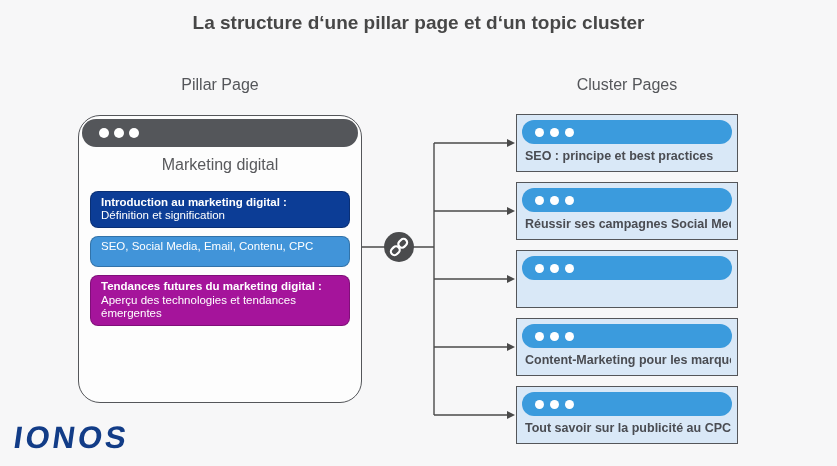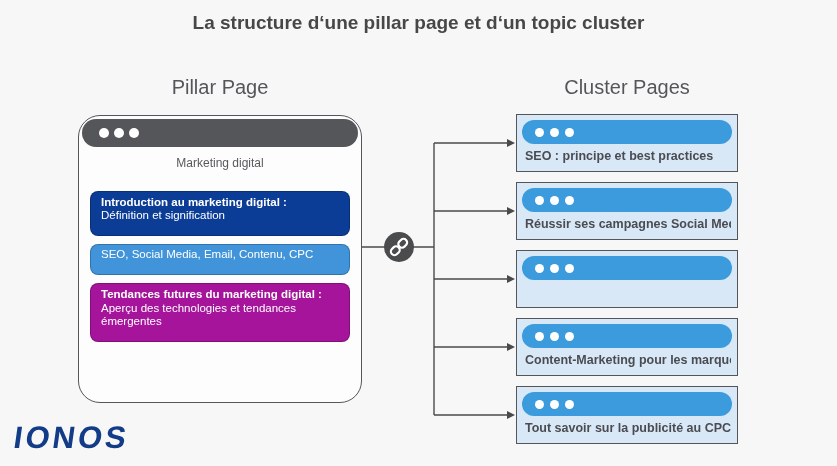--- a/index.html
+++ b/index.html
@@ -11,21 +11,21 @@
     background: #f7f7f8;
     overflow: hidden;
   }
   .main-title {
     position: absolute; left: 0; top: 12px; width: 100%;
     text-align: center;
     font-size: 19px; font-weight: 700; color: #474747;
   }
   .col-heading {
     position: absolute; top: 76px;
-    font-size: 20px; color: #54565a;
+    font-size: 16px; color: #54565a;
   }
   .col-heading.pillar { left: 78px; width: 284px; text-align: center; }
   .col-heading.cluster { left: 516px; width: 222px; text-align: center; }
 
   
   .browser-window {
     position: absolute; left: 78px; top: 115px;
     width: 284px; height: 288px;
     background: #fdfdfd;
     border: 1.5px solid #54565a;
@@ -35,30 +35,30 @@
     position: absolute; left: 3px; top: 3px; right: 3px; height: 28px;
     background: #54565a;
     border-radius: 14px;
     display: flex; align-items: center; padding-left: 17px; gap: 5px;
   }
   .dot { background: #ffffff; border-radius: 50%; }
   .browser-topbar .dot { width: 10px; height: 10px; }
   .window-title {
     position: absolute; left: 0; top: 40px; width: 100%;
     text-align: center;
-    font-size: 12px; color: #58595c;
+    font-size: 16px; color: #58595c;
   }
   .bars {
     position: absolute; left: 11px; top: 75px; right: 11px;
   }
   .content-bar {
     border-radius: 8px;
     border: 1px solid rgba(0,0,0,0.22);
     color: #ffffff;
-    padding: 3px 10px 12px 10px;
+    padding: 3px 10px 4px 10px;
     margin-bottom: 8px;
     min-height: 31px;
   }
   .content-bar .bar-title { font-size: 11.5px; font-weight: 700; line-height: 1.25; }
   .content-bar .bar-sub   { font-size: 11.5px; line-height: 1.2; }
 
   
   svg.connectors { position: absolute; left: 0; top: 0; }
 
   

